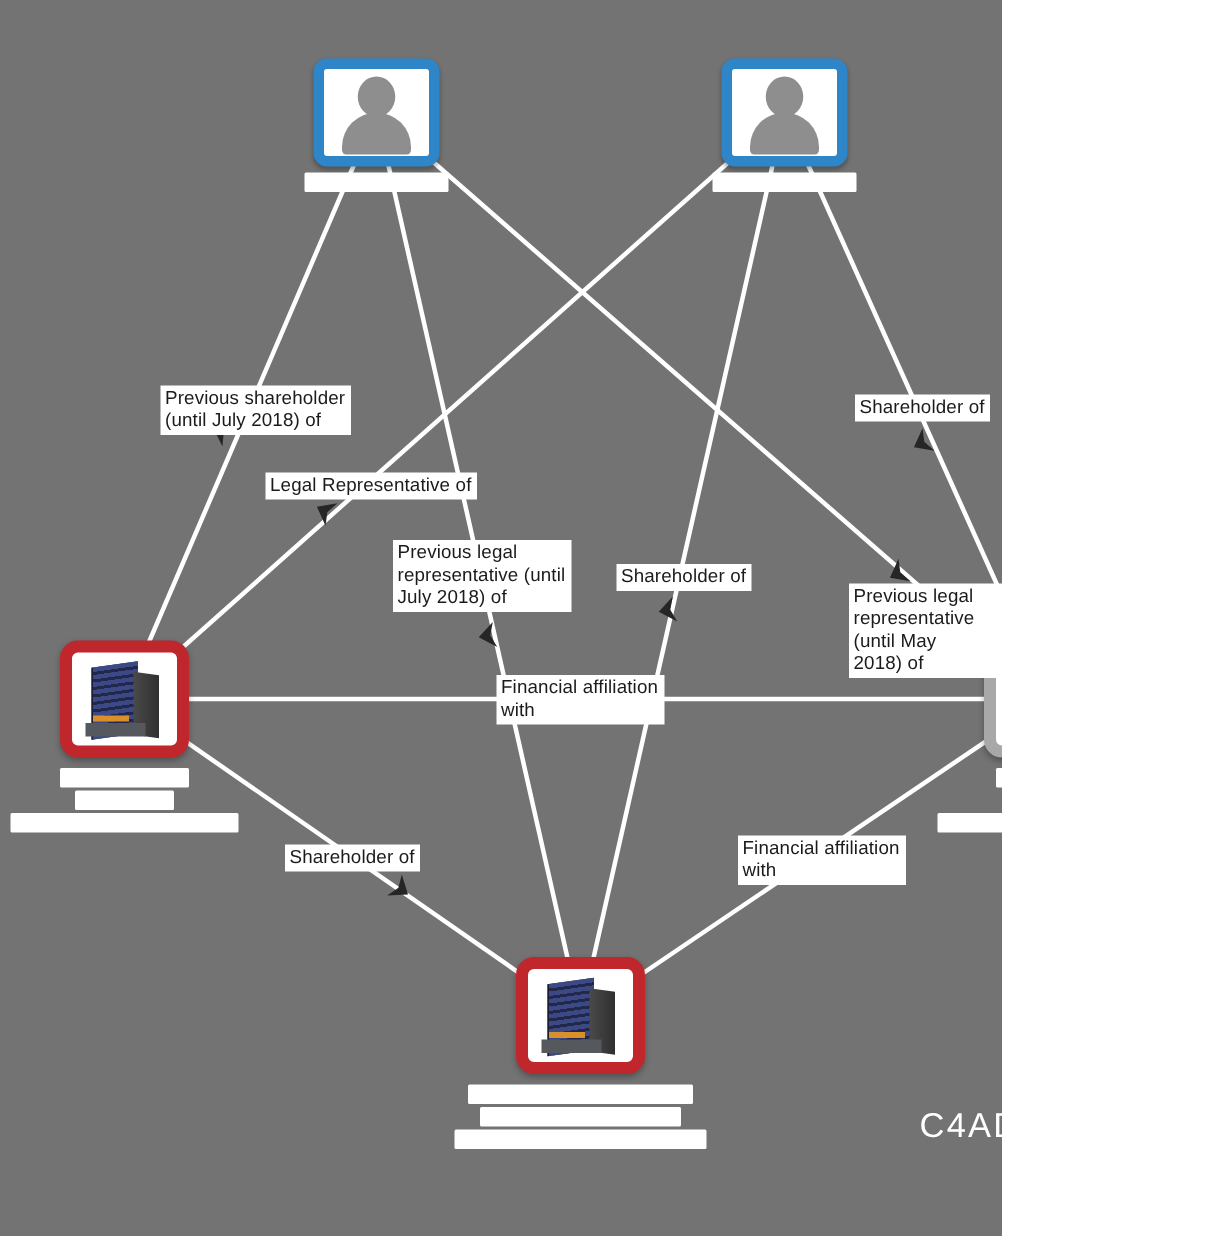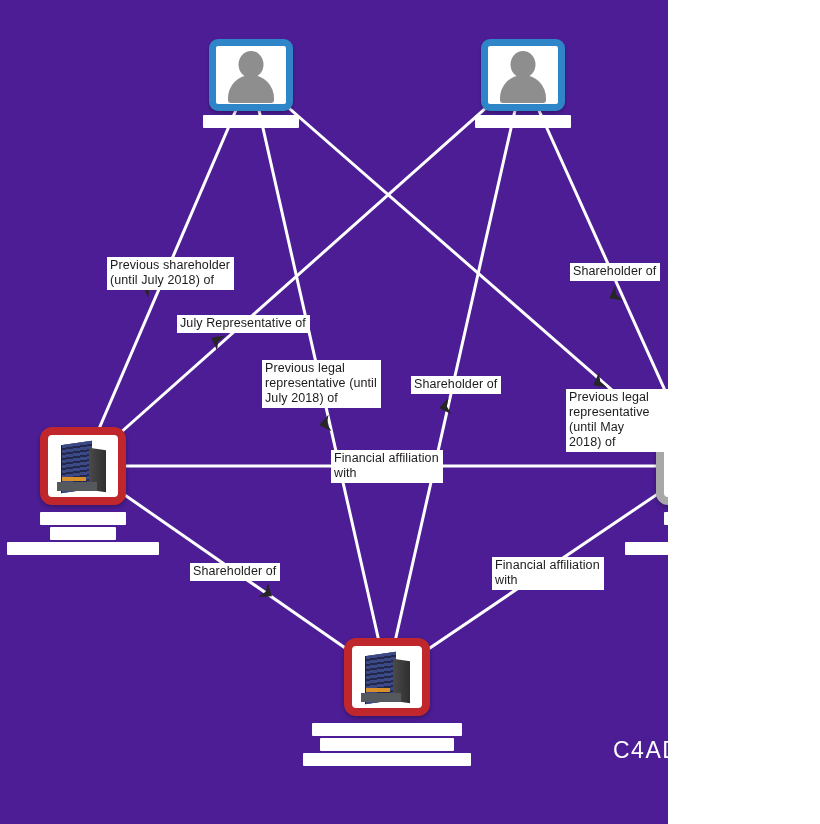--- a/index.html
+++ b/index.html
@@ -5,21 +5,21 @@
 <style>
   html, body {
     margin: 0;
     padding: 0;
     background: #ffffff;
   }
   #canvas {
     position: relative;
     width: 668px;
     height: 824px;
-    background: #4c1d95;
+    background: #737373;
     overflow: hidden;
     font-family: "Liberation Sans", sans-serif;
   }
   #edge-layer {
     position: absolute;
     left: 0; top: 0;
     width: 820px;
     height: 824px;
     pointer-events: none;
   }
@@ -268,21 +268,21 @@
         <div class="node-caption" style="left: 0px; top: 46px;">
           <div class="redact-bar" style="width: 150px;"></div>
           <div class="redact-bar" style="width: 134px;"></div>
           <div class="redact-bar" style="width: 168px;"></div>
         </div>
       </div>
     </div>
   <div id="label-layer">
       <div class="edge-label" style="left: 107px; top: 257px;">Previous shareholder
 (until July 2018) of</div>
-      <div class="edge-label" style="left: 177px; top: 315px;">July Representative of</div>
+      <div class="edge-label" style="left: 177px; top: 315px;">Legal Representative of</div>
       <div class="edge-label" style="left: 262px; top: 360px;">Previous legal
 representative (until
 July 2018) of</div>
       <div class="edge-label" style="left: 411px; top: 376px;">Shareholder of</div>
       <div class="edge-label" style="left: 570px; top: 263px;">Shareholder of</div>
       <div class="edge-label" style="left: 566px; top: 389px;">Previous legal
 representative (until May
 2018) of</div>
       <div class="edge-label" style="left: 331px; top: 450px;">Financial affiliation
 with</div>

